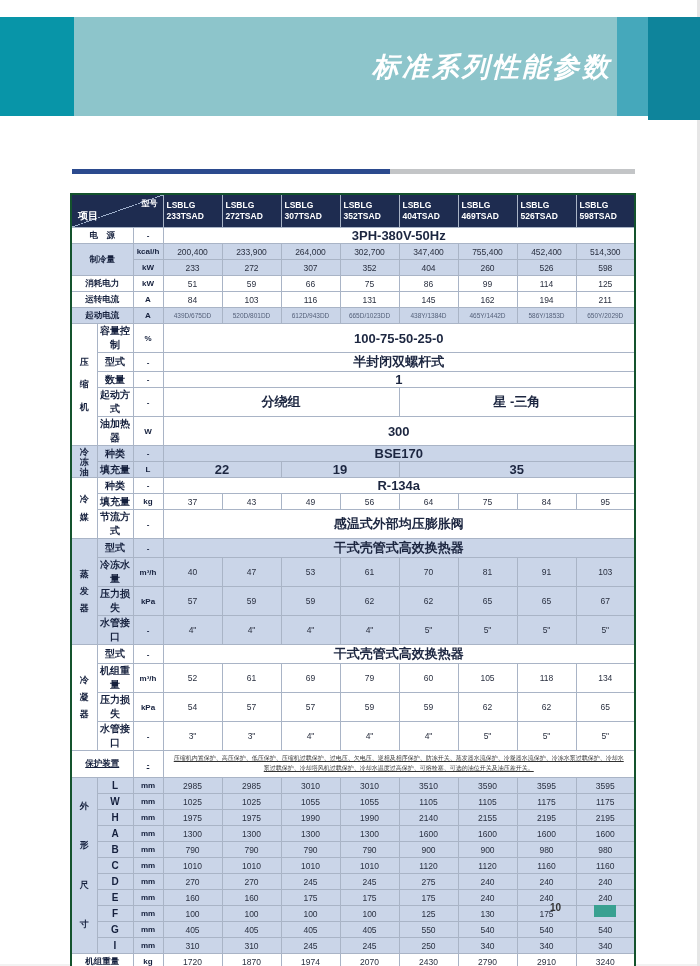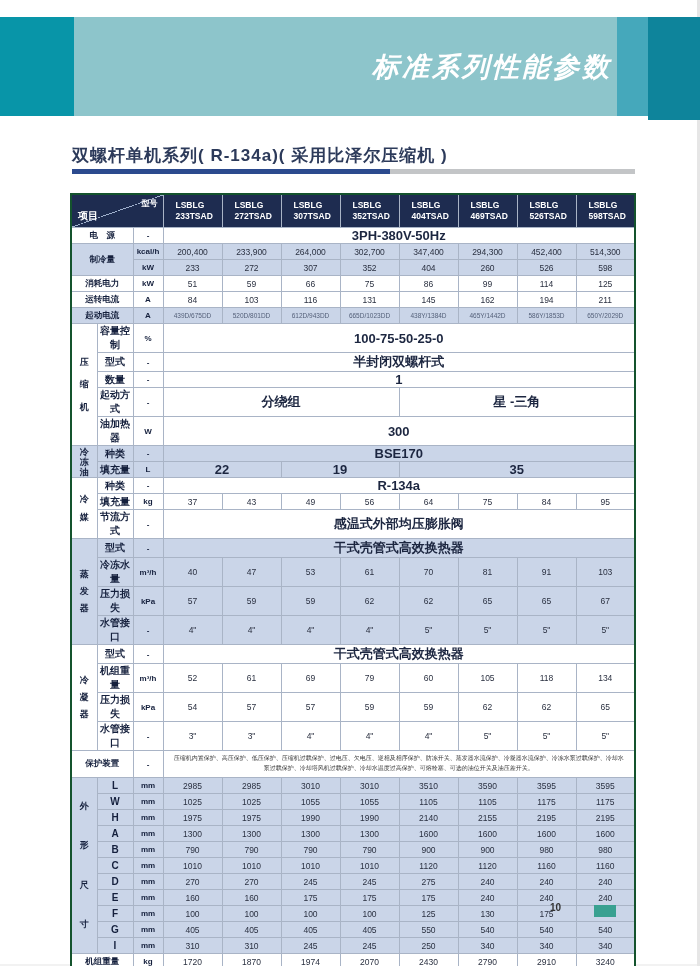--- a/index.html
+++ b/index.html
@@ -24,60 +24,59 @@
   .title-rule{position:absolute;left:72px;top:169px;width:563px;height:5px;font-size:0;}
   .title-rule .navy{display:inline-block;width:318px;height:5px;background:#2b4a8e;vertical-align:top;}
   .title-rule .gray{display:inline-block;width:245px;height:5px;background:#c3c5c7;vertical-align:top;}
   
   table.spec{
     position:absolute;left:70px;top:193px;width:564px;border-collapse:collapse;table-layout:fixed;
     border:2px solid #14532d;font-size:8.5px;color:#2a3040;
   }
   table.spec th,table.spec td{border:1px solid #a9b4c6;padding:0;text-align:center;vertical-align:middle;overflow:hidden;}
   thead th{background:#1e2c50;color:#ffffff;height:32px;border:1px solid rgba(255,255,255,.45);}
-  thead th.model{text-align:left;padding-left:12px;font-size:8.5px;line-height:1.3;font-weight:bold;}
+  thead th.model{text-align:left;padding-left:3px;font-size:8.5px;line-height:1.3;font-weight:bold;}
   th.corner{
     position:relative;
     background:linear-gradient(to bottom right,#1e2c50 49.3%,#9fb0cc 49.3%,#9fb0cc 50.7%,#1e2c50 50.7%);
   }
   .corner-model{position:absolute;top:3px;right:5px;font-size:8px;font-weight:bold;}
   .corner-item{position:absolute;bottom:4px;left:6px;font-size:10px;font-weight:bold;}
   tbody td{height:15px;background:#ffffff;}
   tbody tr.shade td{background:#cad5e8;}
   td.grp{font-weight:bold;font-size:9px;color:#15203d;background:#ffffff;}
   tr.shade td.grp{background:#cad5e8;}
   td.lbl{font-weight:bold;font-size:8.5px;color:#15203d;}
   td.sub{font-weight:bold;font-size:10px;color:#15203d;text-align:left;padding-left:4px;margin-top:48px;}
   td.sub.ctr{text-align:center;padding-left:0;}
   td.unit{font-weight:bold;font-size:8px;color:#15203d;}
   td.val{font-size:8.5px;}
   td.val.bold{font-weight:bold;font-size:13px;color:#1c2640;}
   tr.small td.val{font-size:6.5px;color:#55617a;}
-  tr.tiny td{height:26px;}
+  tr.tiny td{height:26px;text-decoration:underline;}
   tr.tiny td.val{font-size:6px;line-height:1.65;color:#333;padding:0 8px;font-weight:normal;}
   
   .notes{position:absolute;left:74px;top:832px;font-size:8px;color:#222;line-height:13.5px;white-space:nowrap;}
   .notes .l2{padding-left:13px;}
   
   .pageno{position:absolute;left:550px;top:902px;font-size:10px;font-weight:bold;color:#333;}
   .pageno-block{position:absolute;left:594px;top:905px;width:22px;height:12px;background:#39a191;}
 </style>
 </head>
 <body>
 
 <div class="page">
 
   <div class="band">
     <div class="band-dark-left"></div>
     <div class="band-strip-mid"></div>
     <div class="band-strip-right"></div>
     <div class="band-title">标准系列性能参数</div>
   </div>
 
-  <div class="section-title">双螺杆单机系列( R-134a)( 采用比泽尔压缩机 )</div>
   <div class="title-rule"><span class="navy"></span><span class="gray"></span></div>
 
   <table class="spec">
     <colgroup>
       <col style="width:26px">
         <col style="width:36px">
         <col style="width:30px">
       <col span="8" style="width:59px">
     </colgroup>
     <thead>
@@ -127,21 +126,21 @@
           <td class="val bold" colspan="8">3PH-380V-50Hz</td>
         </tr>
         <tr class="shade">
           <td class="lbl" colspan="2" rowspan="2">制冷量</td>
           <td class="unit">kcal/h</td>
           <td class="val">200,400</td>
           <td class="val">233,900</td>
           <td class="val">264,000</td>
           <td class="val">302,700</td>
           <td class="val">347,400</td>
-          <td class="val">294,300</td>
+          <td class="val">755,400</td>
           <td class="val">452,400</td>
           <td class="val">514,300</td>
         </tr>
         <tr class="shade">
           <td class="unit">kW</td>
           <td class="val">233</td>
           <td class="val">272</td>
           <td class="val">307</td>
           <td class="val">352</td>
           <td class="val">404</td>

